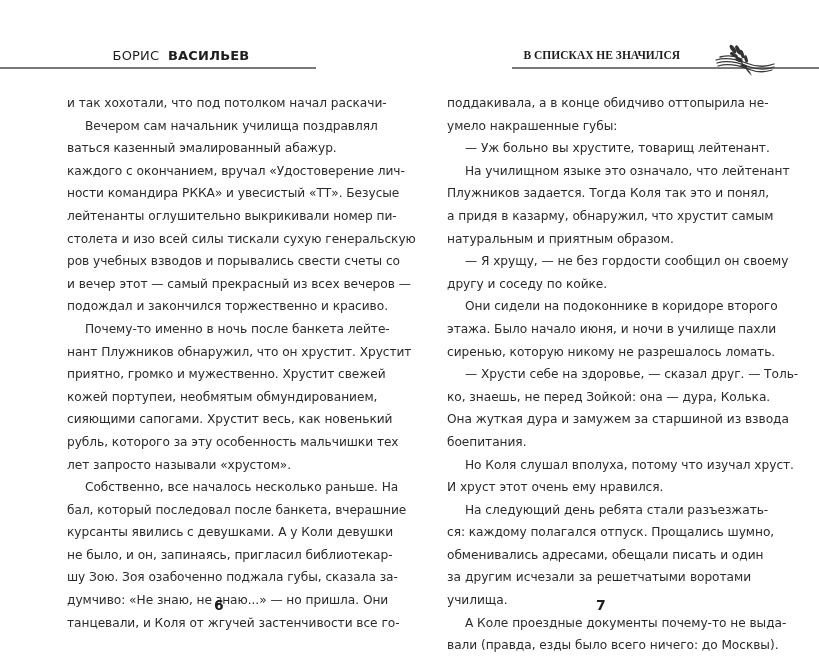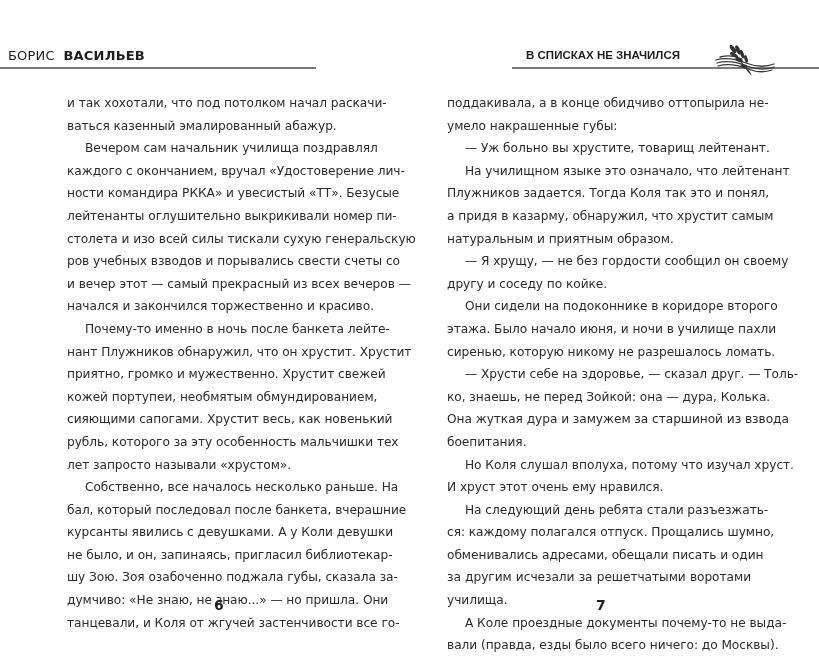--- a/index.html
+++ b/index.html
@@ -1,23 +1,23 @@
 <!DOCTYPE html>
 <html><head>
 <meta charset="utf-8">
 <style>
   html, body { margin: 0; padding: 0; background: #ffffff; }
   body { width: 819px; height: 662px; position: relative; overflow: hidden;
          font-family: "DejaVu Sans", sans-serif; color: #2a2a2a; }
   .spread { position: absolute; left: 0; top: 0; width: 819px; height: 662px; background: #fff; }
   .running-head { position: absolute; top: 48px; font-size: 13px; letter-spacing: 0.2px; color: #1e1e1e; }
-  .left-head { left: 8px; width: 290px; text-align: left; }
+  .left-head { left: 0; width: 290px; text-align: center; padding-left: 36px; }
   .left-head .first { font-weight: normal; }
   .left-head .last { font-weight: bold; }
-  .right-head { left: 512px; width: 168px; text-align: right; font-family: Liberation Sans, sans-serif;
+  .right-head { left: 512px; width: 168px; text-align: right; font-family: Liberation Serif, serif;
                 font-weight: bold; font-size: 11.5px; top: 49px; letter-spacing: 0; }
   .rule { position: absolute; height: 2px; background: #7a7a7a; top: 67px; }
   .rule-left { left: 0; width: 316px; }
   .rule-right { left: 512px; width: 307px; }
   .ornament { position: absolute; left: 712px; top: 42px; width: 66px; height: 38px; }
   .column { position: absolute; top: 92px; width: 301px; font-size: 12.2px; line-height: 22.6px;
             letter-spacing: -0.05px; color: #2b2b2b; }
   .col-left { left: 67px; }
   .col-right { left: 447px; width: 304px; }
   .line { display: block; height: 22.6px; white-space: nowrap; text-align: justify; text-align-last: justify; }
@@ -54,29 +54,29 @@
       <ellipse cx="22" cy="13" rx="1.8" ry="4.5" transform="rotate(-60 22 13)"></ellipse>
       <ellipse cx="30" cy="12" rx="1.8" ry="4.5" transform="rotate(-20 30 12)"></ellipse>
       <ellipse cx="27" cy="18" rx="1.8" ry="4" transform="rotate(-70 27 18)"></ellipse>
       <ellipse cx="34" cy="17" rx="1.6" ry="4" transform="rotate(-15 34 17)"></ellipse>
       <ellipse cx="32" cy="24" rx="1.5" ry="3.5" transform="rotate(-75 32 24)"></ellipse>
     </g>
   </svg>
 
   <div class="column col-left" id="col-left">
       <span class="line">и так хохотали, что под потолком начал раскачи-</span>
+      <span class="line indent">Вечером сам начальник училища поздравлял</span>
       <span class="line last">ваться казенный эмалированный абажур.</span>
-      <span class="line indent">Вечером сам начальник училища поздравлял</span>
       <span class="line">каждого с окончанием, вручал «Удостоверение лич-</span>
       <span class="line">ности командира РККА» и увесистый «ТТ». Безусые</span>
       <span class="line">лейтенанты оглушительно выкрикивали номер пи-</span>
       <span class="line">столета и изо всей силы тискали сухую генеральскую</span>
       <span class="line">ров учебных взводов и порывались свести счеты со</span>
       <span class="line">и вечер этот — самый прекрасный из всех вечеров —</span>
-      <span class="line last">начался и закончился торжественно и красиво.</span>
+      <span class="line last">подождал и закончился торжественно и красиво.</span>
       <span class="line indent">Почему-то именно в ночь после банкета лейте-</span>
       <span class="line">нант Плужников обнаружил, что он хрустит. Хрустит</span>
       <span class="line">приятно, громко и мужественно. Хрустит свежей</span>
       <span class="line">кожей портупеи, необмятым обмундированием,</span>
       <span class="line">сияющими сапогами. Хрустит весь, как новенький</span>
       <span class="line">рубль, которого за эту особенность мальчишки тех</span>
       <span class="line last">лет запросто называли «хрустом».</span>
       <span class="line indent">Собственно, все началось несколько раньше. На</span>
       <span class="line">бал, который последовал после банкета, вчерашние</span>
       <span class="line">курсанты явились с девушками. А у Коли девушки</span>

